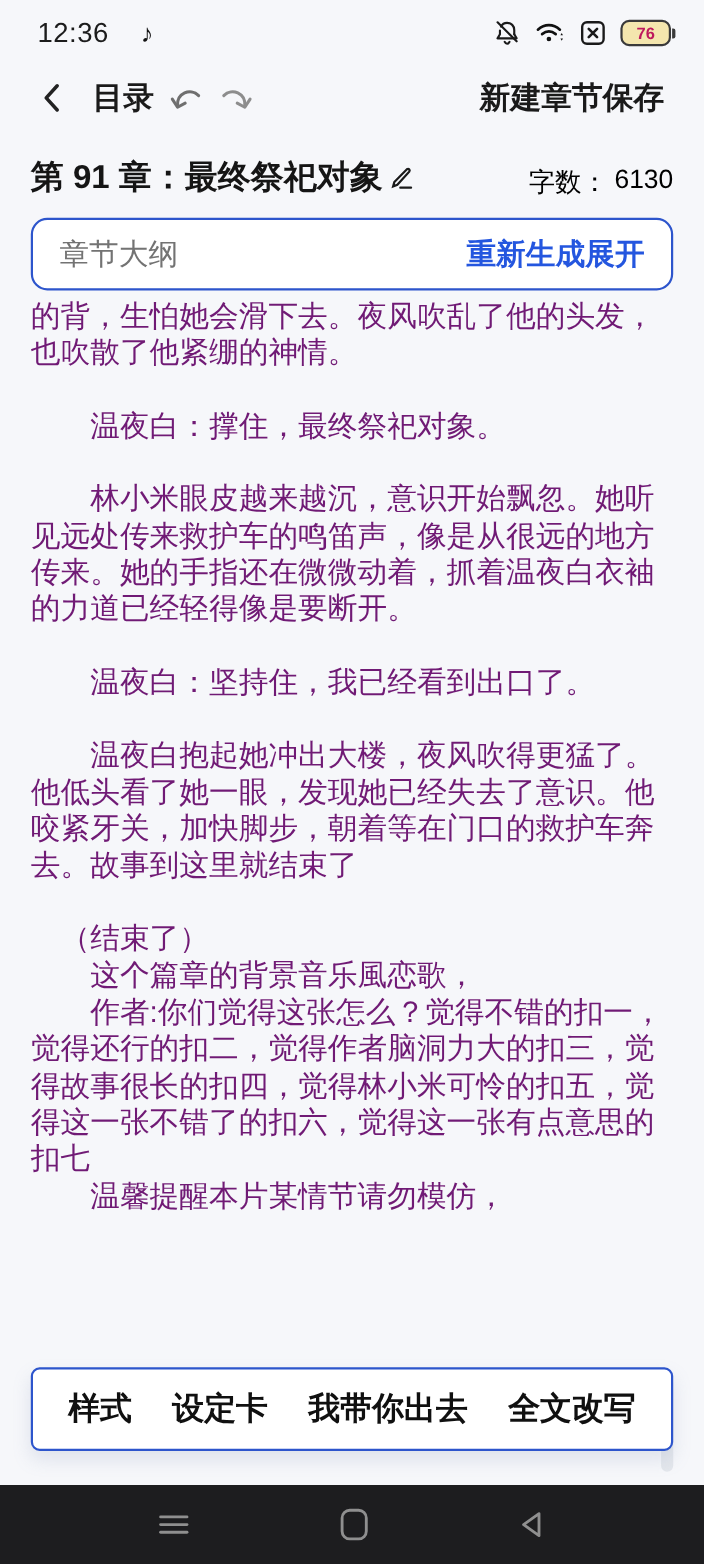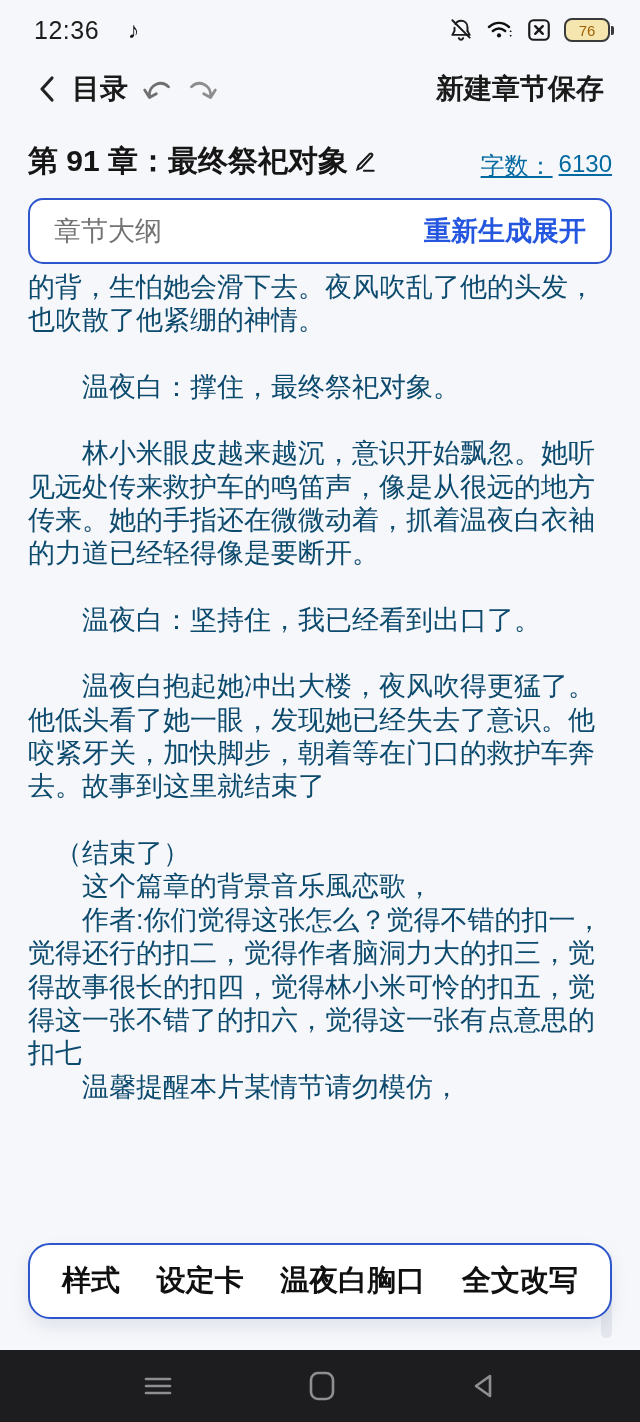--- a/index.html
+++ b/index.html
@@ -5,49 +5,49 @@
   html,body{margin:0;padding:0;}
   body{font-family:"Liberation Sans","DejaVu Sans",sans-serif;background:#9a9a9a;}
   #screen{position:relative;width:640px;height:1422px;background:#f6f7fa;overflow:hidden;margin:0 auto;}
 
   
   .statusbar{position:absolute;top:0;left:0;right:0;height:60px;display:flex;align-items:center;padding:0 30px 0 34px;box-sizing:border-box;gap:19px;}
   .sb-time{font-size:25px;font-weight:500;color:#1c1c1c;letter-spacing:.5px;}
   .sb-note{font-size:23px;color:#111;margin-left:10px;}
   .sb-right{margin-left:auto;display:flex;align-items:center;gap:12px;}
   .battery{position:relative;width:46px;height:24px;border:2.5px solid #3a3a3a;border-radius:8px;background:#f4e6ae;display:flex;align-items:center;justify-content:center;box-sizing:border-box;}
-  .battery span{font-size:15px;color:#a16207;font-weight:400;}
+  .battery span{font-size:15px;color:#be185d;font-weight:700;}
   .battery::after{content:"";position:absolute;right:-6px;top:6px;width:3.5px;height:9px;background:#3a3a3a;border-radius:0 2px 2px 0;}
 
   
   .navrow{position:absolute;top:62px;left:0;right:0;height:54px;display:flex;align-items:center;padding:0 36px;box-sizing:border-box;}
-  .nav-back{display:flex;align-items:center;gap:14px;}
+  .nav-back{display:flex;align-items:center;gap:26px;}
   .nav-title{font-size:28px;font-weight:600;color:#1a1a1a;}
   .undo-redo{display:flex;align-items:center;gap:8px;margin-left:14px;}
   .nav-actions{margin-left:auto;display:flex;}
   .nav-actions .act{font-size:28px;font-weight:600;color:#1a1a1a;background:none;border:none;padding:0;font-family:inherit;}
 
   
   .titlerow{position:absolute;top:132px;left:28px;right:28px;height:50px;display:flex;align-items:flex-end;}
   .chap-title{font-size:30px;font-weight:700;color:#151515;display:flex;align-items:center;}
-  .wordcount{margin-left:auto;font-size:24px;color:#0369a1;display:flex;gap:6px;text-decoration:underline;}
+  .wordcount{margin-left:auto;font-size:24px;color:#000000;display:flex;gap:6px;}
 
   
   .outline{position:absolute;top:198px;left:28px;right:28px;height:66px;background:#ffffff;border:2.5px solid #2d55cc;border-radius:15px;display:flex;align-items:center;padding:0 24px;box-sizing:border-box;}
   .outline-label{font-size:27px;color:#737373;}
   .outline-links{margin-left:auto;display:flex;}
   .outline-links .lnk{font-size:27px;font-weight:600;color:#2456df;background:none;border:none;padding:0;font-family:inherit;}
 
   
-  .content{position:absolute;top:271px;left:28px;width:600px;color:#0c4a6e;font-size:27px;line-height:33.4px;}
+  .content{position:absolute;top:271px;left:28px;width:600px;color:#701a75;font-size:27px;line-height:33.4px;}
   .content p{margin:0 0 33px 0;white-space:pre;}
   .content p:last-child{margin:0;}
 
   
-  .toolbar{position:absolute;top:1243px;left:28px;right:28px;height:76px;background:#ffffff;border:2.5px solid #2d55cc;border-radius:22px;display:flex;align-items:center;justify-content:space-between;padding:0 32px;box-sizing:border-box;box-shadow:0 8px 16px rgba(120,140,180,.18);}
+  .toolbar{position:absolute;top:1243px;left:28px;right:28px;height:76px;background:#ffffff;border:2.5px solid #2d55cc;border-radius:8px;display:flex;align-items:center;justify-content:space-between;padding:0 32px;box-sizing:border-box;box-shadow:0 8px 16px rgba(120,140,180,.18);}
   .toolbar .tool{font-size:29px;font-weight:700;color:#101010;background:none;border:none;padding:0;font-family:inherit;}
 
   
   .scroll-thumb{position:absolute;right:28px;top:1252px;width:11px;height:86px;border-radius:6px;background:#e4e7ec;}
 
   
   .androidbar{position:absolute;top:1350px;left:0;right:0;height:72px;background:#1d1d1f;display:flex;align-items:center;justify-content:space-between;padding:0 140px;box-sizing:border-box;}
   .anav{background:none;border:none;padding:0;display:flex;align-items:center;}
 
   svg{display:block;}
@@ -171,21 +171,21 @@
 得这一张不错了的扣六，觉得这一张有点意思的
 扣七
 　　温馨提醒本片某情节请勿模仿，</p>
   </div>
 
   <div class="scroll-thumb"></div>
 
   <div class="toolbar">
     <button class="tool">样式</button>
     <button class="tool">设定卡</button>
-    <button class="tool">温夜白胸口</button>
+    <button class="tool">我带你出去</button>
     <button class="tool">全文改写</button>
   </div>
 
   <div class="androidbar">
     <button class="anav">
       <span>
         <svg width="36" height="30" viewBox="0 0 36 30" fill="none" stroke="#8f8f8f" stroke-width="2.6" stroke-linecap="round">
           <line x1="6" y1="8" x2="30" y2="8"></line>
           <line x1="6" y1="15" x2="30" y2="15"></line>
           <line x1="6" y1="22" x2="30" y2="22"></line>

